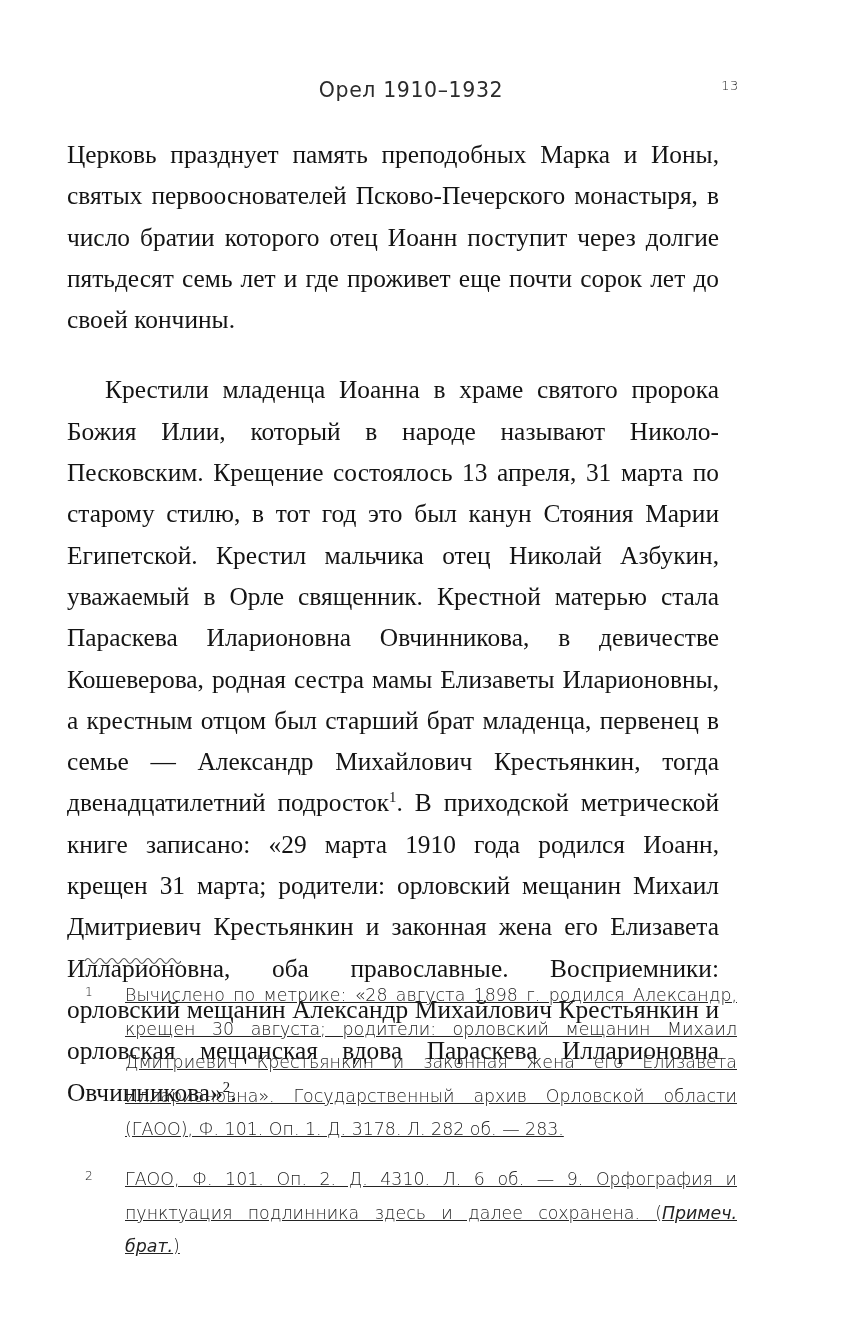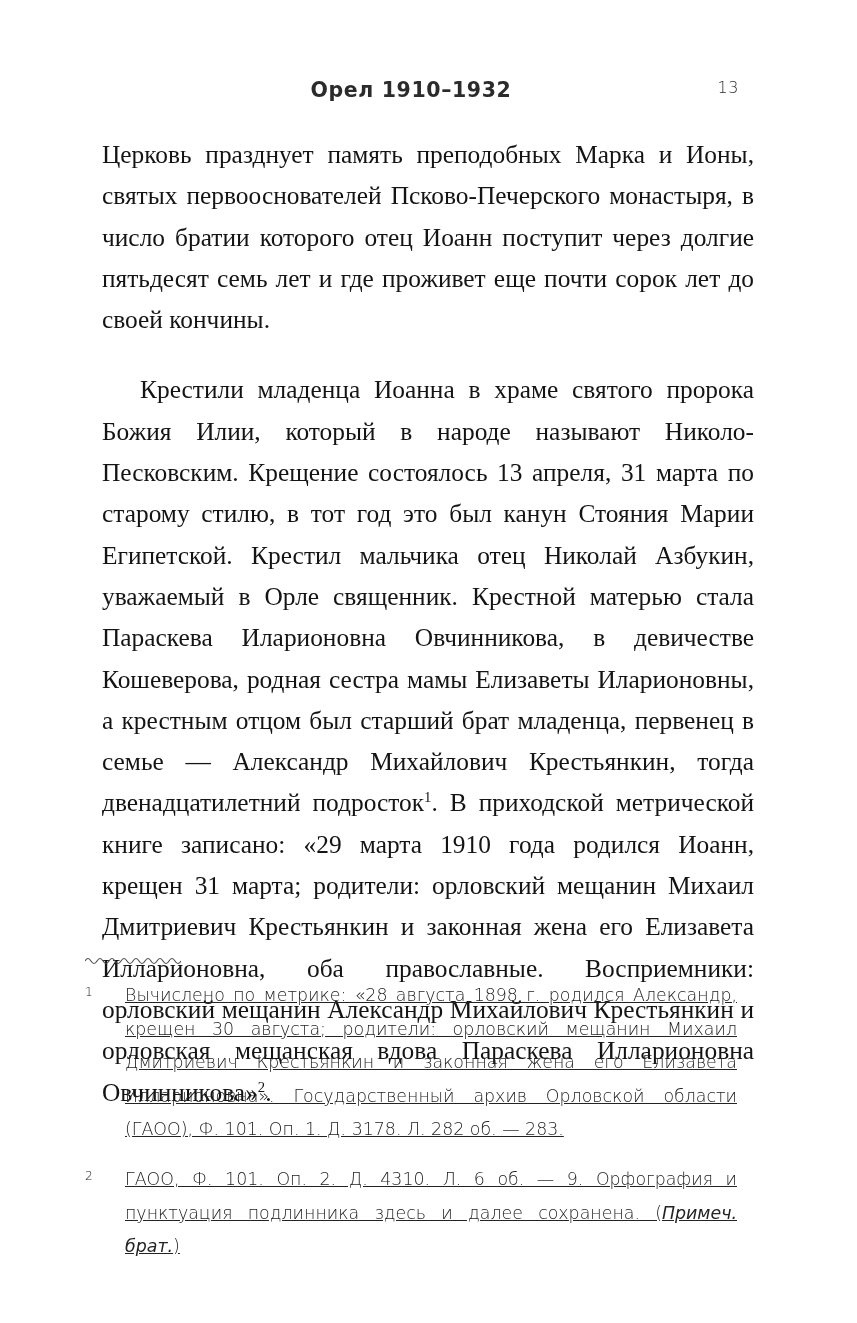--- a/index.html
+++ b/index.html
@@ -34,41 +34,41 @@
     height: 34px;
   }
   .runhead-title {
     position: absolute;
     left: 0;
     top: 0;
     width: 652px;
     text-align: center;
     font-family: "DejaVu Sans", "Liberation Sans", sans-serif;
     font-size: 20.5px;
-    font-weight: 700;
+    font-weight: 400;
     letter-spacing: 0.6px;
     color: #2b2b2b;
     white-space: nowrap;
   }
   .runhead-pageno {
     position: absolute;
     right: -2px;
     top: 0;
     font-family: "DejaVu Sans", "Liberation Sans", sans-serif;
-    font-size: 16px;
+    font-size: 13px;
     font-weight: 300;
     letter-spacing: 0.6px;
     color: #2b2b2b;
     text-align: center;
   }
 
   
   .body-block {
     position: absolute;
-    left: 102px;
+    left: 67px;
     top: 134px;
     width: 652px;
   }
   .para {
     margin: 0;
     font-size: 25.4px;
     line-height: 41.3px;
     text-align: justify;
     text-justify: inter-word;
     hyphens: manual;

